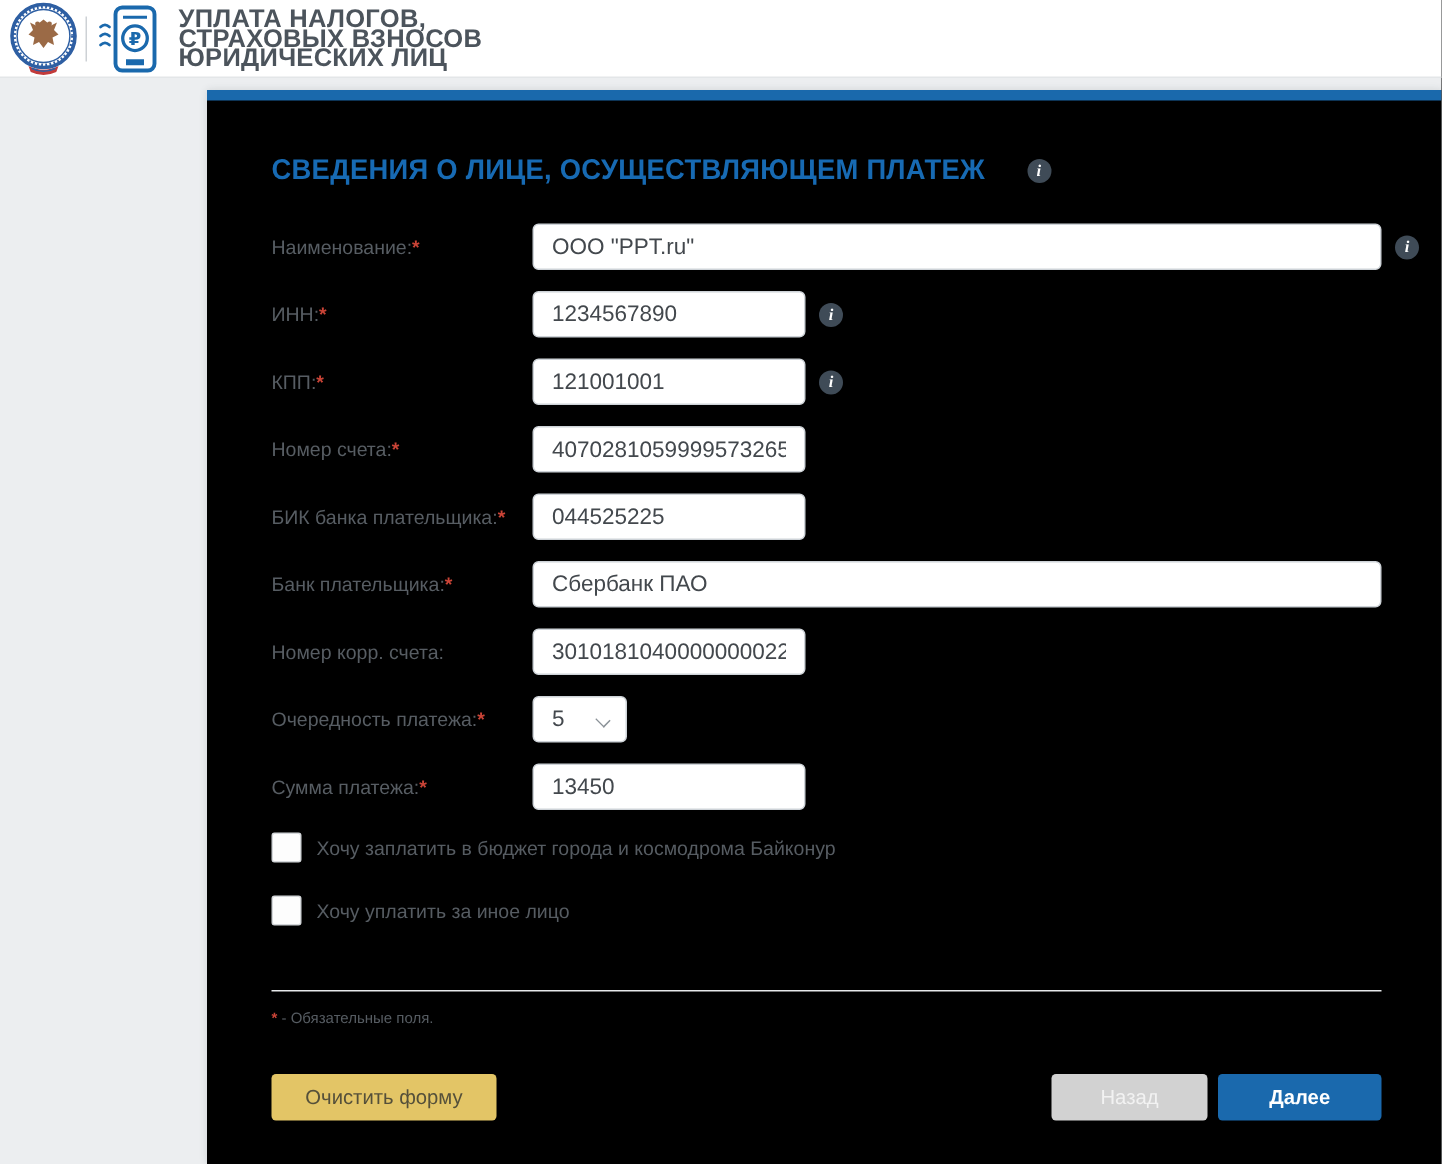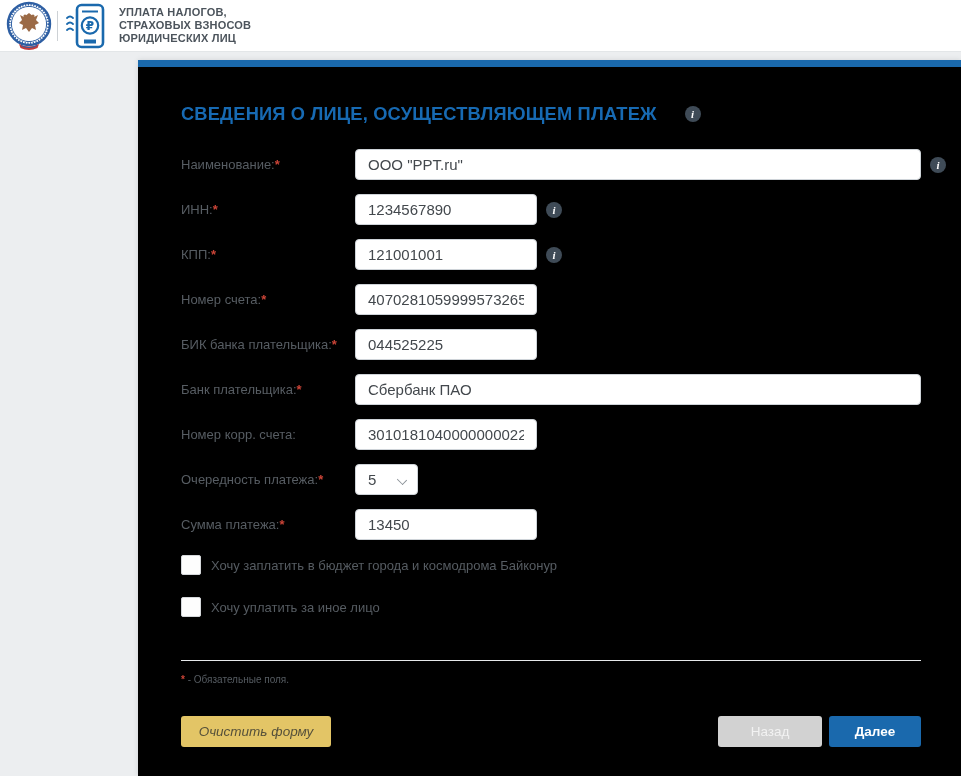--- a/index.html
+++ b/index.html
@@ -15,21 +15,21 @@
   .header {
     position:absolute; top:0; left:0; width:961px; height:52px;
     background:#ffffff; border-bottom:1px solid #e3e6e8;
     display:flex; align-items:center; z-index:5;
   }
   .logo-fns { margin-left:6px; width:46px; height:50px; flex:0 0 auto; }
   .logo-sep { width:1px; height:30px; background:#cdd1d5; margin:0 7px 0 5px; }
   .logo-app { width:40px; height:46px; flex:0 0 auto; }
   .org-title {
     margin-left:14px;
-    font-size:11px; line-height:13px; font-weight:bold;
+    font-size:17px; line-height:13px; font-weight:bold;
     color:#4c545c; letter-spacing:.2px;
   }
 
   
   .panel {
     position:absolute; left:138px; top:60px; right:0; bottom:0;
     background:#000000;
     border-top:7px solid #1a69ac;
     box-shadow:0 0 5px rgba(50,60,70,.15);
     padding:36px 40px 0 43px;
@@ -96,23 +96,23 @@
   
   .divider { height:1px; background:#e7e9eb; margin:42px 0 0 0; }
   .req-note { margin-top:13px; font-size:10px; color:#565c62; }
 
   .btnrow { display:flex; align-items:center; margin-top:31px; }
   .btn {
     height:31px; border:none; border-radius:3px; cursor:pointer;
     font-family:"Liberation Sans","DejaVu Sans",sans-serif;
     font-size:13.5px; display:inline-flex; align-items:center; justify-content:center;
   }
-  .btn-clear { background:#e3c566; color:#55503a; width:150px;font-style:italic; }
+  .btn-clear { background:#e3c566; color:#55503a; width:150px; }
   .btn-back  { background:#d2d2d2; color:#f2f2f2; width:104px; margin-left:auto; cursor:default; }
-  .btn-next  { background:#1a69ad; color:#ffffff; width:92px; margin-left:7px; font-weight:bold;text-align:center; }
+  .btn-next  { background:#1a69ad; color:#ffffff; width:109px; margin-left:7px; font-weight:bold;text-align:center; }
 </style>
 </head>
 <body>
 
 <div class="header">
   <svg class="logo-fns" viewBox="0 0 46 50">
     <circle cx="23" cy="23" r="21" fill="#ffffff" stroke="#2e5fa3" stroke-width="2.4"></circle>
     <circle cx="23" cy="23" r="17.6" fill="none" stroke="#2e5fa3" stroke-width="1"></circle>
     <circle cx="23" cy="23" r="19.4" fill="none" stroke="#2e5fa3" stroke-width="2" stroke-dasharray="1.2 1.6"></circle>
     <path d="M23 12 l-5 4 -4 -2 2 5 -3 3 4 2 -1 5 4 -2 3 4 3 -4 4 2 -1 -5 4 -2 -3 -3 2 -5 -4 2 z" fill="#9b6a46"></path>

